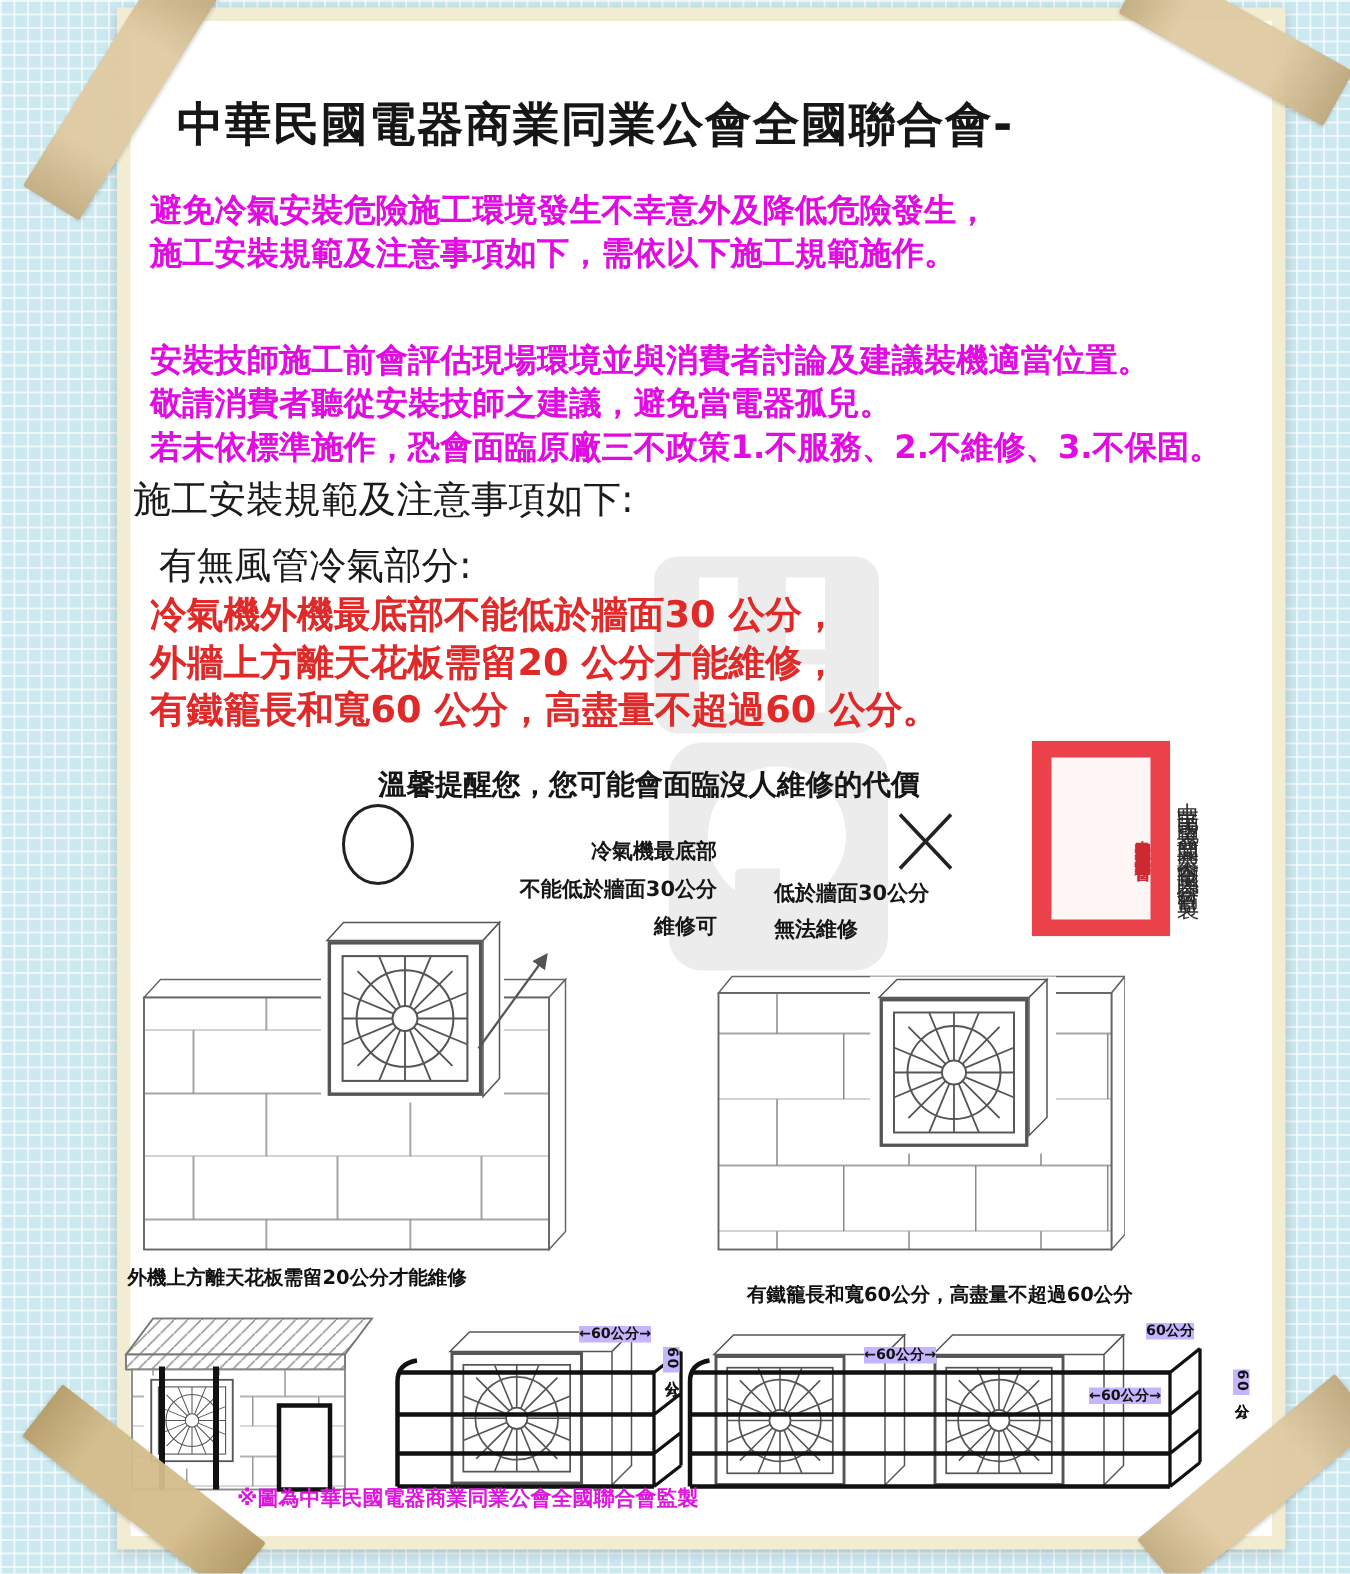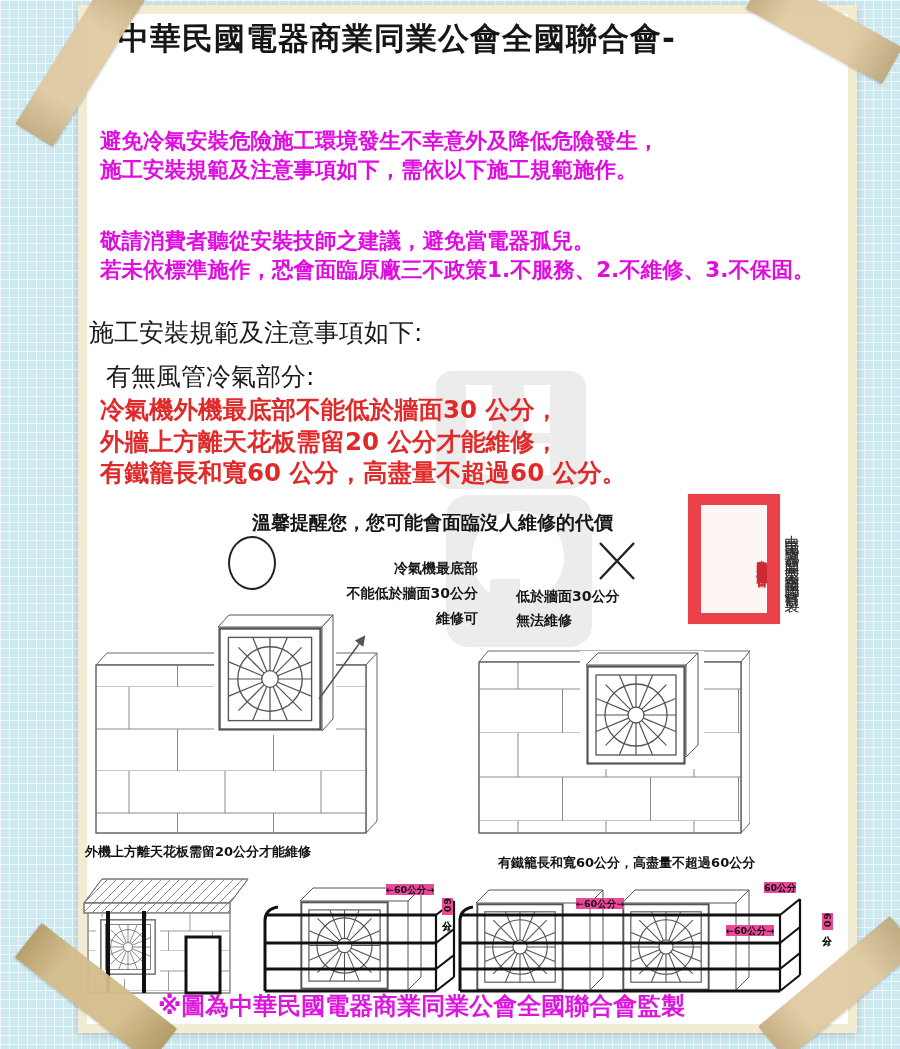--- a/index.html
+++ b/index.html
@@ -21,21 +21,21 @@
   .paper-white{position:absolute;left:9px;top:9px;right:9px;bottom:9px;background:#ffffff;}
   .tape{
     position:absolute;z-index:6;opacity:.95;border-radius:2px;
     background:linear-gradient(90deg, rgba(0,0,0,.10), rgba(255,255,255,.18) 25%, rgba(255,255,255,.18) 70%, rgba(0,0,0,.12)), #d9bf8e;
     box-shadow:0 1px 3px rgba(0,0,0,.2);
   }
   #tape-tl{left:-8px;top:38px;width:178px;height:44px;transform:rotate(-58deg);}
   #tape-tr{left:746px;top:7px;width:156px;height:42px;transform:rotate(29deg);}
   #tape-bl{left:10px;top:971px;width:172px;height:44px;transform:rotate(38deg);background-color:#cbae72;}
   #tape-br{left:752px;top:966px;width:172px;height:44px;transform:rotate(-40deg);}
-  .title{position:absolute;font-weight:bold;font-size:31px;letter-spacing:1px;color:#161616;white-space:nowrap;z-index:2;}
+  .title{position:absolute;font-weight:bold;font-size:31px;letter-spacing:1px;color:#161616;white-space:nowrap;z-index:2;margin-top:44px;}
   #title1{left:40px;top:13px;}
   #title2{left:257px;top:50px;}
   .para{position:absolute;white-space:nowrap;z-index:2;padding-left:13px;}
   .magenta{color:#e10ce1;font-weight:bold;}
   #p-intro{left:9px;top:121px;font-size:21.5px;line-height:29px;}
   #p-notice{left:9px;top:221px;font-size:21.5px;line-height:29px;}
   .heading{position:absolute;font-size:25px;color:#1b1b1b;white-space:nowrap;z-index:2;}
   #h-spec{left:11px;top:311px;}
   #h-sect{left:28px;top:355px;}
   #p-rules{left:9px;top:389px;font-size:24.5px;line-height:31.5px;color:#e02a2a;font-weight:bold;}
@@ -60,29 +60,29 @@
     font-family:"DejaVu Serif", serif;
   }
   #sidenote{
     left:704px;top:518px;height:345px;z-index:2;
     writing-mode:vertical-rl;font-size:15px;letter-spacing:3.5px;color:#2a2a2a;
     font-family:"DejaVu Serif", serif;
   }
   .cap{position:absolute;font-size:13px;font-weight:bold;color:#111;white-space:nowrap;z-index:3;}
   #cap-left{left:7px;top:838px;}
   #cap-right{left:420px;top:849px;}
-  .dim{position:absolute;font-size:9.5px;font-weight:bold;color:#111;z-index:4;background:#ec4899;line-height:11px;white-space:nowrap;}
+  .dim{position:absolute;font-size:9.5px;font-weight:bold;color:#111;z-index:4;background:#c4b5fd;line-height:11px;white-space:nowrap;}
   .dim.vert{writing-mode:vertical-rl;letter-spacing:1px;}
   #dim-c1-top{left:308px;top:879px;}
   #dim-c1-v{left:364px;top:893px;}
   #dim-c2-mid{left:498px;top:893px;}
   #dim-c2-right{left:648px;top:920px;}
   #dim-c2-top{left:686px;top:877px;}
   #dim-c2-v{left:744px;top:908px;}
-  #footer-note{left:80px;top:985px;font-size:24px;font-weight:bold;color:#dd16dd;white-space:nowrap;z-index:5;}
+  #footer-note{left:80px;top:985px;font-size:14px;font-weight:bold;color:#dd16dd;white-space:nowrap;z-index:5;}
   .diag{position:absolute;z-index:1;}
   #wall-ok{left:3px;top:598px;}
   #wall-bad{left:396px;top:640px;}
   #house{left:2px;top:866px;}
   #cage1{left:172px;top:872px;}
   #cage2{left:372px;top:872px;}
   #svgdefs{position:absolute;width:0;height:0;overflow:hidden;}
 </style>
 </head>
 <body>
@@ -128,20 +128,21 @@
   </div>
 
   <div class="title" id="title1">中華民國電器商業同業公會全國聯合會-</div>
 
   <div class="para magenta" id="p-intro">
     <div>避免冷氣安裝危險施工環境發生不幸意外及降低危險發生，</div>
     <div>施工安裝規範及注意事項如下，需依以下施工規範施作。</div>
   </div>
 
   <div class="para magenta" id="p-notice">
+    <div>安裝技師施工前會評估現場環境並與消費者討論及建議裝機適當位置。</div>
     <div>敬請消費者聽從安裝技師之建議，避免當電器孤兒。</div>
     <div>若未依標準施作，恐會面臨原廠三不政策1.不服務、2.不維修、3.不保固。</div>
   </div>
 
   <div class="heading" id="h-spec">施工安裝規範及注意事項如下:</div>
   <div class="heading" id="h-sect">有無風管冷氣部分:</div>
 
   <div class="para" id="p-rules">
     <div>冷氣機外機最底部不能低於牆面30 公分，</div>
     <div>外牆上方離天花板需留20 公分才能維修，</div>

